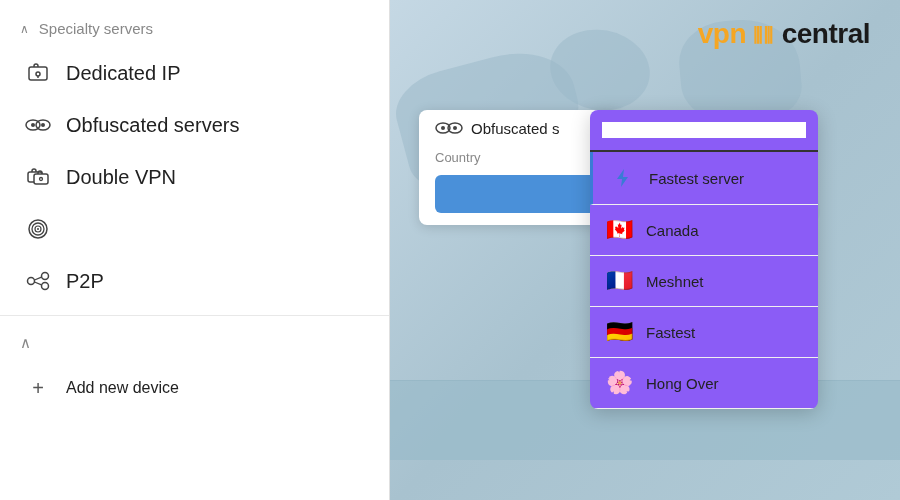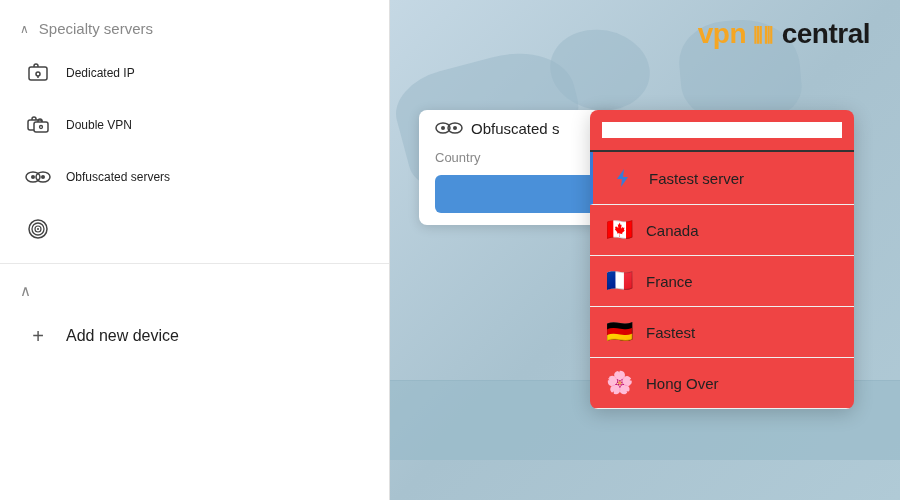--- a/index.html
+++ b/index.html
@@ -36,21 +36,21 @@
     .sidebar-section-header .chevron {
       font-size: 12px;
       color: #888;
     }
 
     .sidebar-item {
       display: flex;
       align-items: center;
       gap: 14px;
       padding: 12px 24px;
-      font-size: 12px;
+      font-size: 20px;
       color: #222;
       cursor: pointer;
     }
 
     .sidebar-item .icon-wrap {
       width: 28px;
       height: 28px;
       display: flex;
       align-items: center;
       justify-content: center;
@@ -172,22 +172,22 @@
       border-radius: 6px;
       border: none;
       cursor: pointer;
     }
 
     
     .dropdown-panel {
       position: absolute;
       top: 110px;
       left: 200px;
-      width: 264px;
-      background: #ef4444;
+      width: 228px;
+      background: #8b5cf6;
       border-radius: 8px;
       box-shadow: 0 4px 20px rgba(0,0,0,0.2);
       z-index: 20;
       overflow: hidden;
     }
 
     .dropdown-search {
       height: 42px;
       border-bottom: 2px solid #333;
       display: flex;
@@ -253,54 +253,66 @@
         <path d="M8 6V5a2 2 0 0 1 4 0v1" stroke="#444" stroke-width="1.5"></path>
         <circle cx="12" cy="13" r="2" stroke="#444" stroke-width="1.5"></circle>
         <path d="M12 15v2" stroke="#444" stroke-width="1.5"></path>
       </svg>
     </div>
     <span>Dedicated IP</span>
   </div>
 
   <div class="sidebar-item">
     <div class="icon-wrap">
+      <svg width="26" height="20" viewBox="0 0 26 20" fill="none">
+        <ellipse cx="8" cy="10" rx="7" ry="5" stroke="#444" stroke-width="1.5"></ellipse>
+        <ellipse cx="18" cy="10" rx="7" ry="5" stroke="#444" stroke-width="1.5"></ellipse>
+        <circle cx="8" cy="10" r="2" fill="#444"></circle>
+        <circle cx="18" cy="10" r="2" fill="#444"></circle>
+      </svg>
+    </div>
+    <span>Obfuscated servers</span>
+  </div>
+
+  <div class="sidebar-item">
+    <div class="icon-wrap">
       <svg width="24" height="24" viewBox="0 0 24 24" fill="none">
         <rect x="2" y="7" width="14" height="10" rx="2" stroke="#444" stroke-width="1.5"></rect>
         <path d="M6 7V6a2 2 0 0 1 4 0v1" stroke="#444" stroke-width="1.5"></path>
         <rect x="8" y="9" width="14" height="10" rx="2" stroke="#444" stroke-width="1.5" fill="white"></rect>
         <path d="M12 9V8a2 2 0 0 1 4 0v1" stroke="#444" stroke-width="1.5"></path>
         <circle cx="15" cy="14" r="1.5" stroke="#444" stroke-width="1.3"></circle>
       </svg>
     </div>
     <span>Double VPN</span>
   </div>
 
   <div class="sidebar-item">
     <div class="icon-wrap">
-      <svg width="26" height="20" viewBox="0 0 26 20" fill="none">
-        <ellipse cx="8" cy="10" rx="7" ry="5" stroke="#444" stroke-width="1.5"></ellipse>
-        <ellipse cx="18" cy="10" rx="7" ry="5" stroke="#444" stroke-width="1.5"></ellipse>
-        <circle cx="8" cy="10" r="2" fill="#444"></circle>
-        <circle cx="18" cy="10" r="2" fill="#444"></circle>
-      </svg>
-    </div>
-    <span>Obfuscated servers</span>
-  </div>
-
-  <div class="sidebar-item">
-    <div class="icon-wrap">
       <svg width="24" height="24" viewBox="0 0 24 24" fill="none">
         <circle cx="12" cy="12" r="9" stroke="#444" stroke-width="1.5"></circle>
         <circle cx="12" cy="12" r="6" stroke="#444" stroke-width="1.3"></circle>
         <circle cx="12" cy="12" r="3" stroke="#444" stroke-width="1.2"></circle>
         <circle cx="12" cy="12" r="1" fill="#444"></circle>
       </svg>
     </div>
   </div>
 
+  <div class="sidebar-item">
+    <div class="icon-wrap">
+      <svg width="24" height="24" viewBox="0 0 24 24" fill="none">
+        <circle cx="5" cy="12" r="3.5" stroke="#444" stroke-width="1.5"></circle>
+        <circle cx="19" cy="7" r="3.5" stroke="#444" stroke-width="1.5"></circle>
+        <circle cx="19" cy="17" r="3.5" stroke="#444" stroke-width="1.5"></circle>
+        <line x1="8.5" y1="11" x2="15.5" y2="8.2" stroke="#444" stroke-width="1.3"></line>
+        <line x1="8.5" y1="13" x2="15.5" y2="15.8" stroke="#444" stroke-width="1.3"></line>
+      </svg>
+    </div>
+    <span>P2P</span>
+  </div>
 
   <div class="sidebar-divider"></div>
 
   <div class="sidebar-section-header2">
     <span class="chevron">∧</span>
   </div>
 
   <div class="add-device">
     <div class="plus">+</div>
     <span>Add new device</span>
@@ -351,21 +363,21 @@
       <span>Fastest server</span>
     </div>
 
     <div class="dropdown-item">
       <span class="flag">🇨🇦</span>
       <span>Canada</span>
     </div>
 
     <div class="dropdown-item">
       <span class="flag">🇫🇷</span>
-      <span>France</span>
+      <span>Meshnet</span>
     </div>
 
     <div class="dropdown-item">
       <span class="flag">🇩🇪</span>
       <span>Fastest</span>
     </div>
 
     <div class="dropdown-item">
       <span class="flag">🌸</span>
       <span>Hong Over</span>

